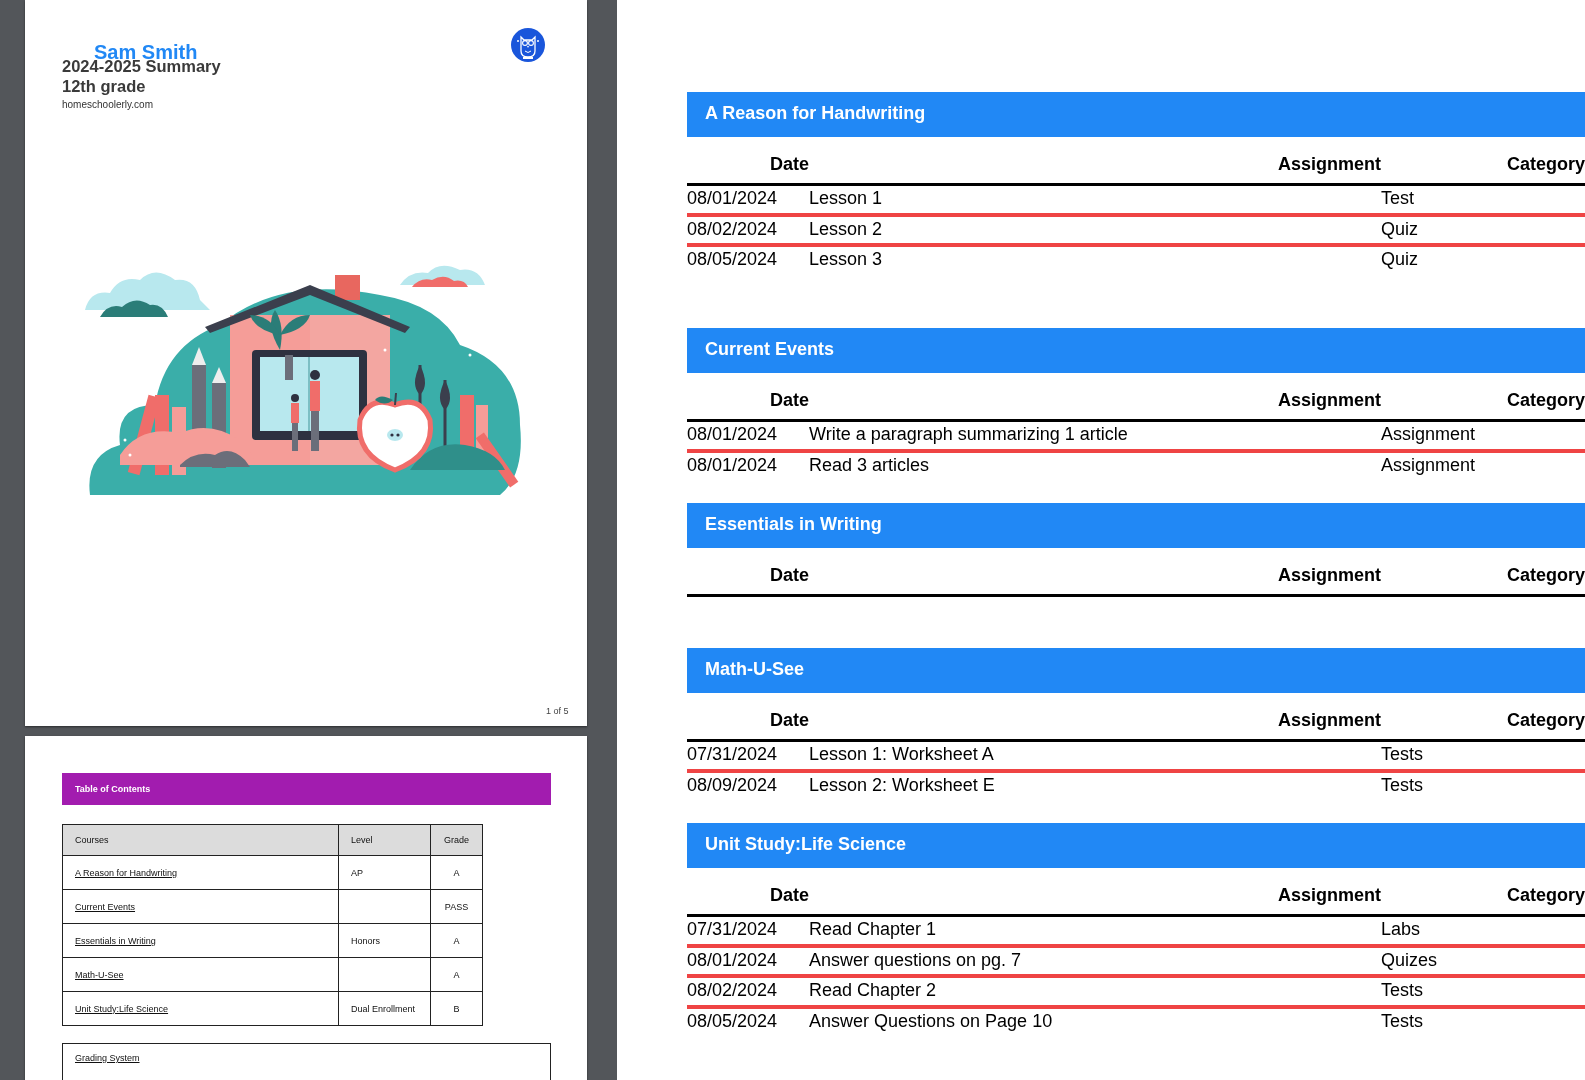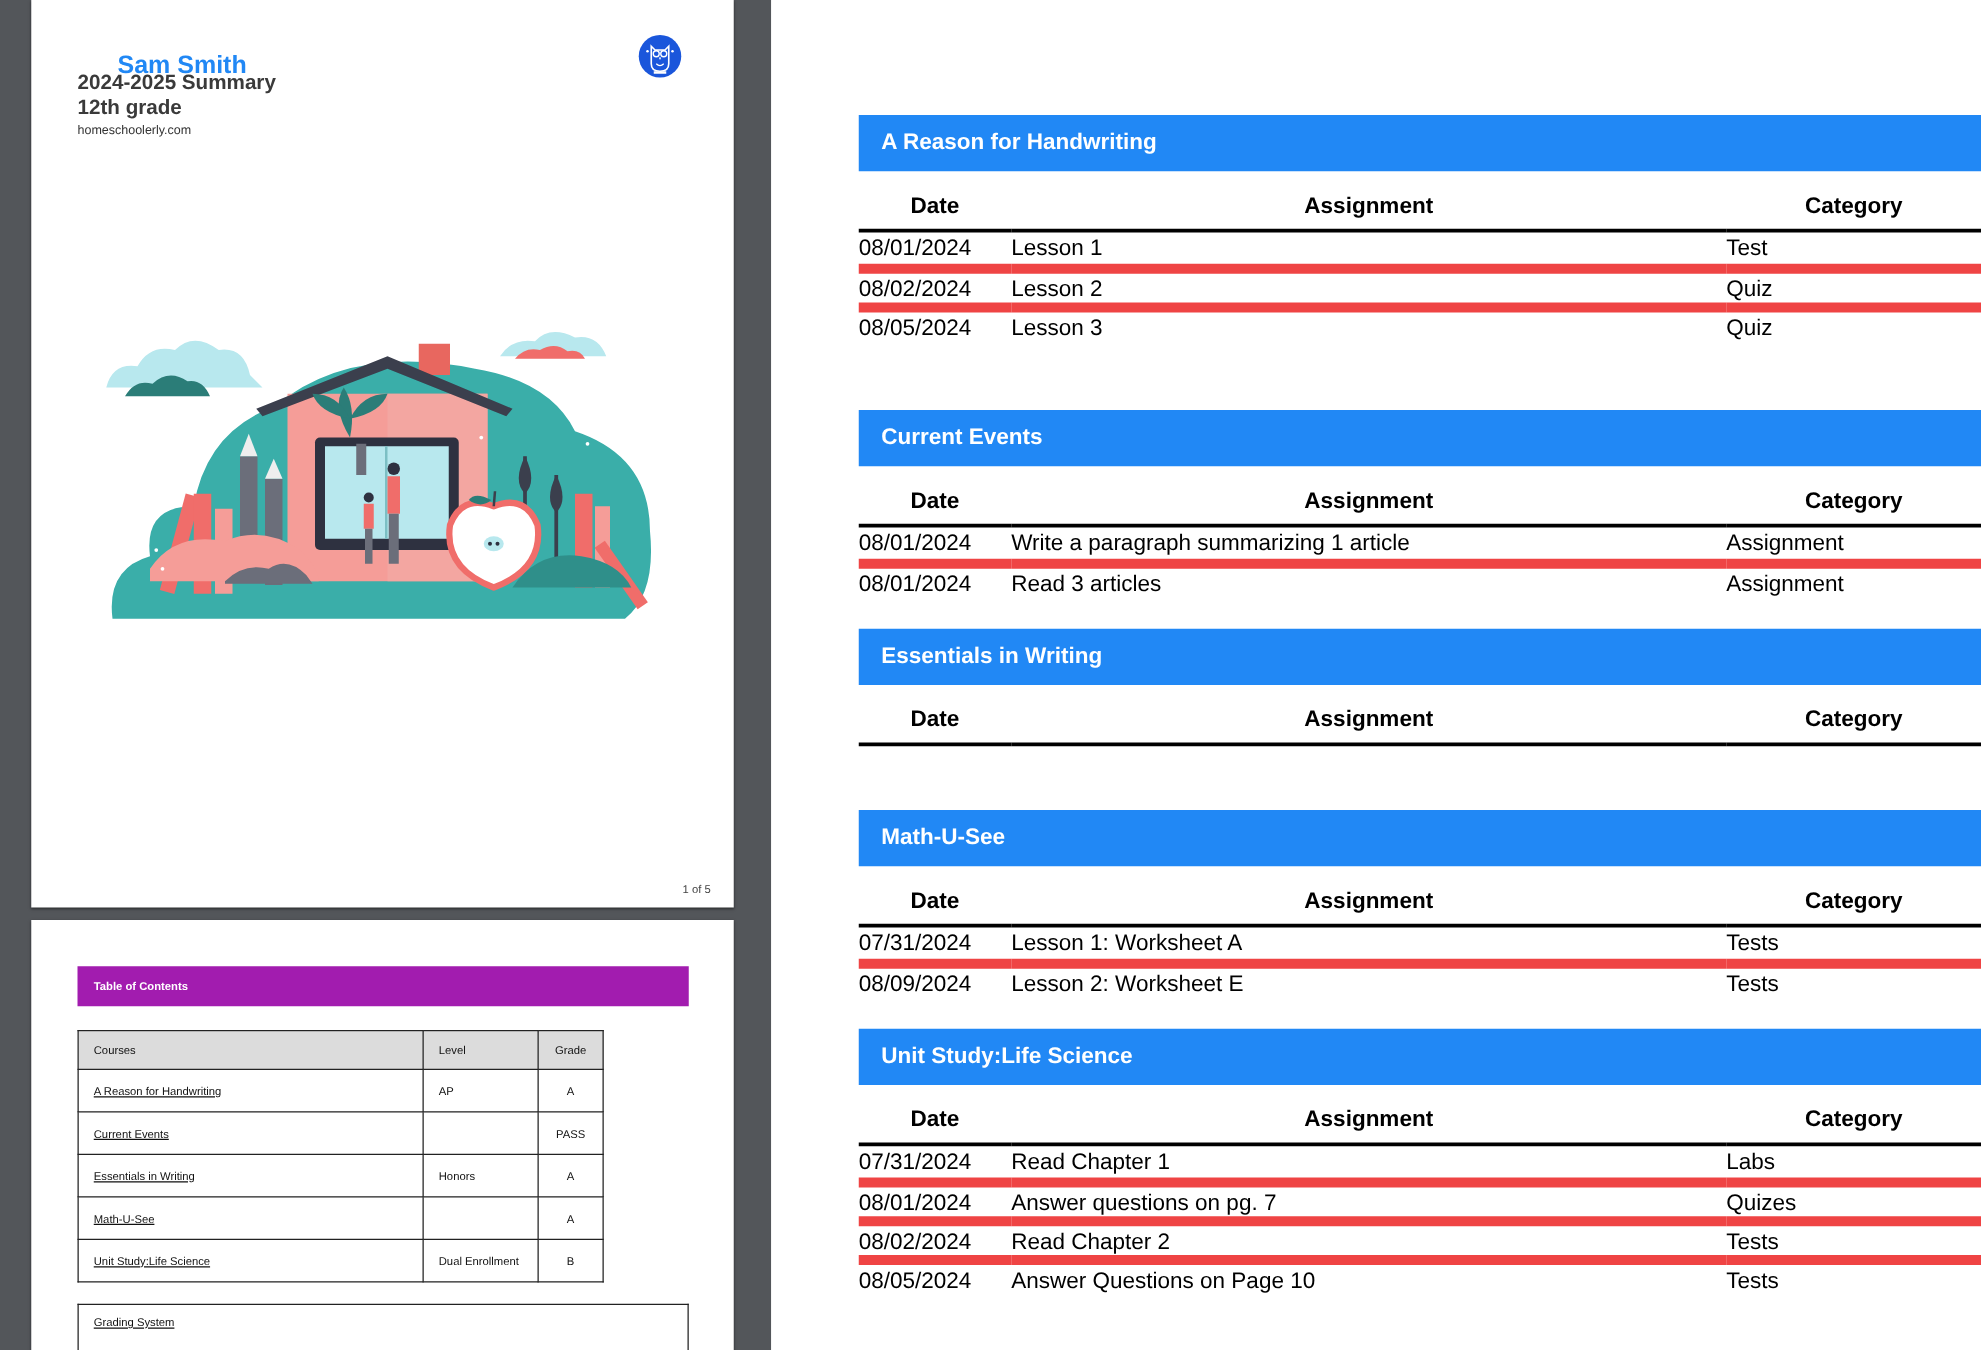--- a/index.html
+++ b/index.html
@@ -48,25 +48,25 @@
 
   
   .doc { position: absolute; left: 617px; top: 0; width: 968px; height: 1080px; background: #fff; }
   .section { position: absolute; left: 70px; width: 898px; }
   .section-banner {
     height: 45px; background: #2188f5; color: #fff; font-size: 18px; font-weight: bold;
     padding: 11px 18px;
   }
   .a-table { width: 100%; border-collapse: collapse; margin-top: 17px; font-size: 18px; }
   .a-table th {
-    text-align: center; font-weight: bold; height: 30px; padding: 0; vertical-align: top;
+    text-align: right; font-weight: bold; height: 30px; padding: 0; vertical-align: top;
     border-bottom: 3.5px solid #000;
   }
   .a-table td { height: 30.5px; padding: 0; vertical-align: top; padding-top: 2px; margin-top: 36px; }
-  .a-table tr.row + tr.row td { border-top: 8px solid #ef4444; }
+  .a-table tr.row + tr.row td { border-top: 4px solid #ef4444; }
   .a-table .col-date { width: 122px; }
   .a-table .col-cat { width: 204px; }
 </style>
 </head>
 <body>
 
 <div class="viewer">
   <div class="page page1">
     <div class="p-name">Sam Smith</div>
     <div class="p-summary">2024-2025 Summary</div>

